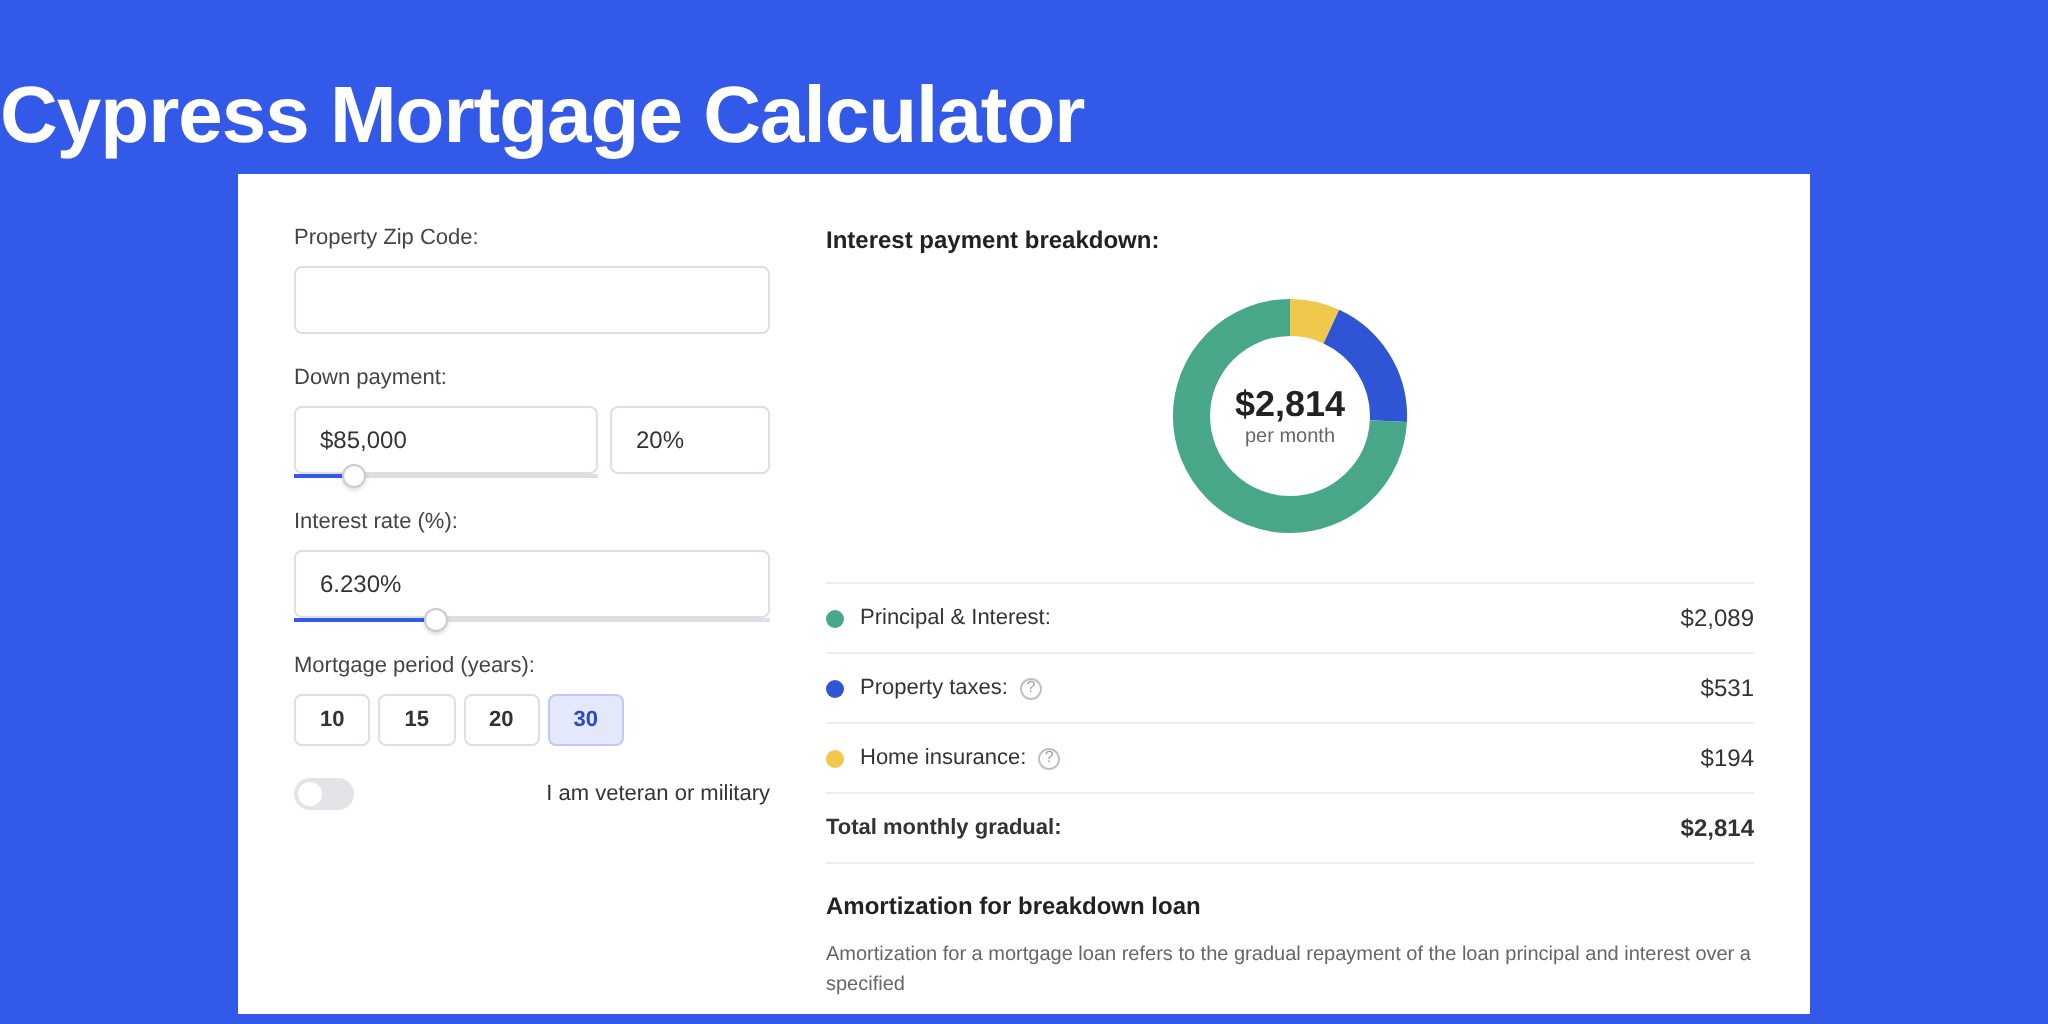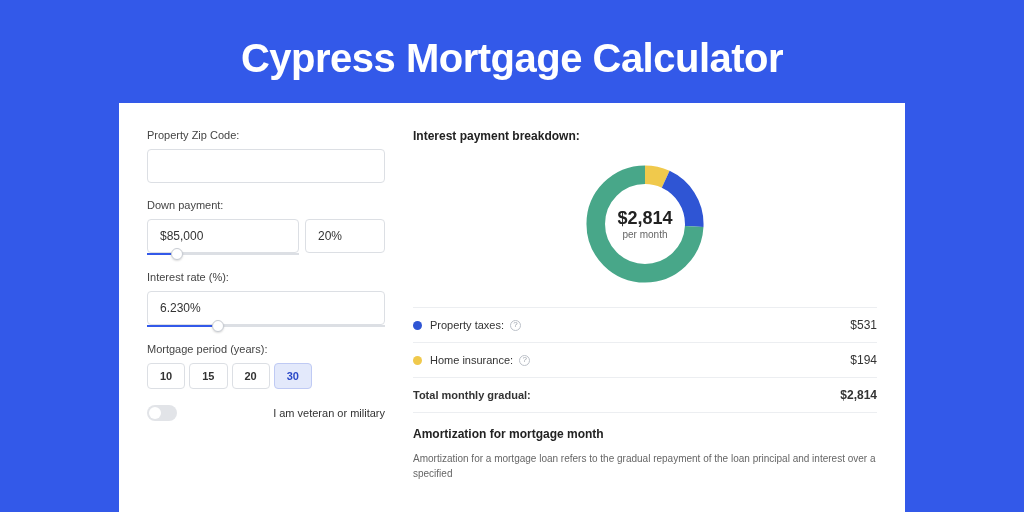--- a/index.html
+++ b/index.html
@@ -1,18 +1,18 @@
 <!DOCTYPE html>
 <html><head>
 <meta charset="utf-8">
 <style>
   * { box-sizing: border-box; margin: 0; padding: 0; }
   html, body { width: 1024px; height: 512px; overflow: hidden; font-family: -apple-system, BlinkMacSystemFont, "Segoe UI", Arial, sans-serif; }
   body { background: #3359e9; }
-  .hero { padding: 36px 0 22px; text-align: center; }
+  .hero { padding: 36px 0 6px; text-align: left; }
   .hero h1 { color: #fff; font-size: 40px; font-weight: 700; letter-spacing: -0.5px; }
   .card-wrap { width: 786px; margin: 0 auto; background: #2847c5; padding: 0 0 0 0; }
   .card { background: #fff; width: 786px; height: 420px; padding: 26px 28px 0 28px; display: flex; gap: 28px; }
   .left { width: 238px; flex-shrink: 0; font-size: 11px; color: #333; }
   .label { font-size: 11px; color: #444; margin-bottom: 8px; display: block; }
   .field { margin-bottom: 16px; position: relative; }
   .input { width: 100%; border: 1px solid #dcdfe4; border-radius: 4px; padding: 9px 12px; font-size: 12px; color: #333; background: #fff; }
   .row { display: flex; gap: 6px; }
   .row .col1 { flex: 1.9; }
   .row .col2 { flex: 1; }
@@ -119,20 +119,25 @@
         </svg>
         <div class="donut-center">
           <div class="amt">$2,814</div>
           <div class="sub">per month</div>
         </div>
       </div>
     </div>
 
     <div class="legend">
       <div class="legend-row">
+        <span class="dot" style="background:#48a789"></span>
+        <span class="l-label">Principal &amp; Interest:</span>
+        <span class="l-val">$2,089</span>
+      </div>
+      <div class="legend-row">
         <span class="dot" style="background:#2f55d4"></span>
         <span class="l-label">
           <span>Property taxes:</span>
           <span class="info-icon">?</span>
         </span>
         <span class="l-val">$531</span>
       </div>
       <div class="legend-row">
         <span class="dot" style="background:#f0c94c"></span>
         <span class="l-label">
@@ -141,20 +146,20 @@
         </span>
         <span class="l-val">$194</span>
       </div>
       <div class="legend-row total">
         <span class="l-label" style="margin-left:0">Total monthly gradual:</span>
         <span class="l-val">$2,814</span>
       </div>
     </div>
 
     <div class="amort">
-      <h3>Amortization for mortgage month</h3>
+      <h3>Amortization for breakdown loan</h3>
       <p>Amortization for a mortgage loan refers to the gradual repayment of the loan principal and interest over a specified</p>
     </div>
 
   </div>
 
 </div>
 </div>
 
 </body></html>

